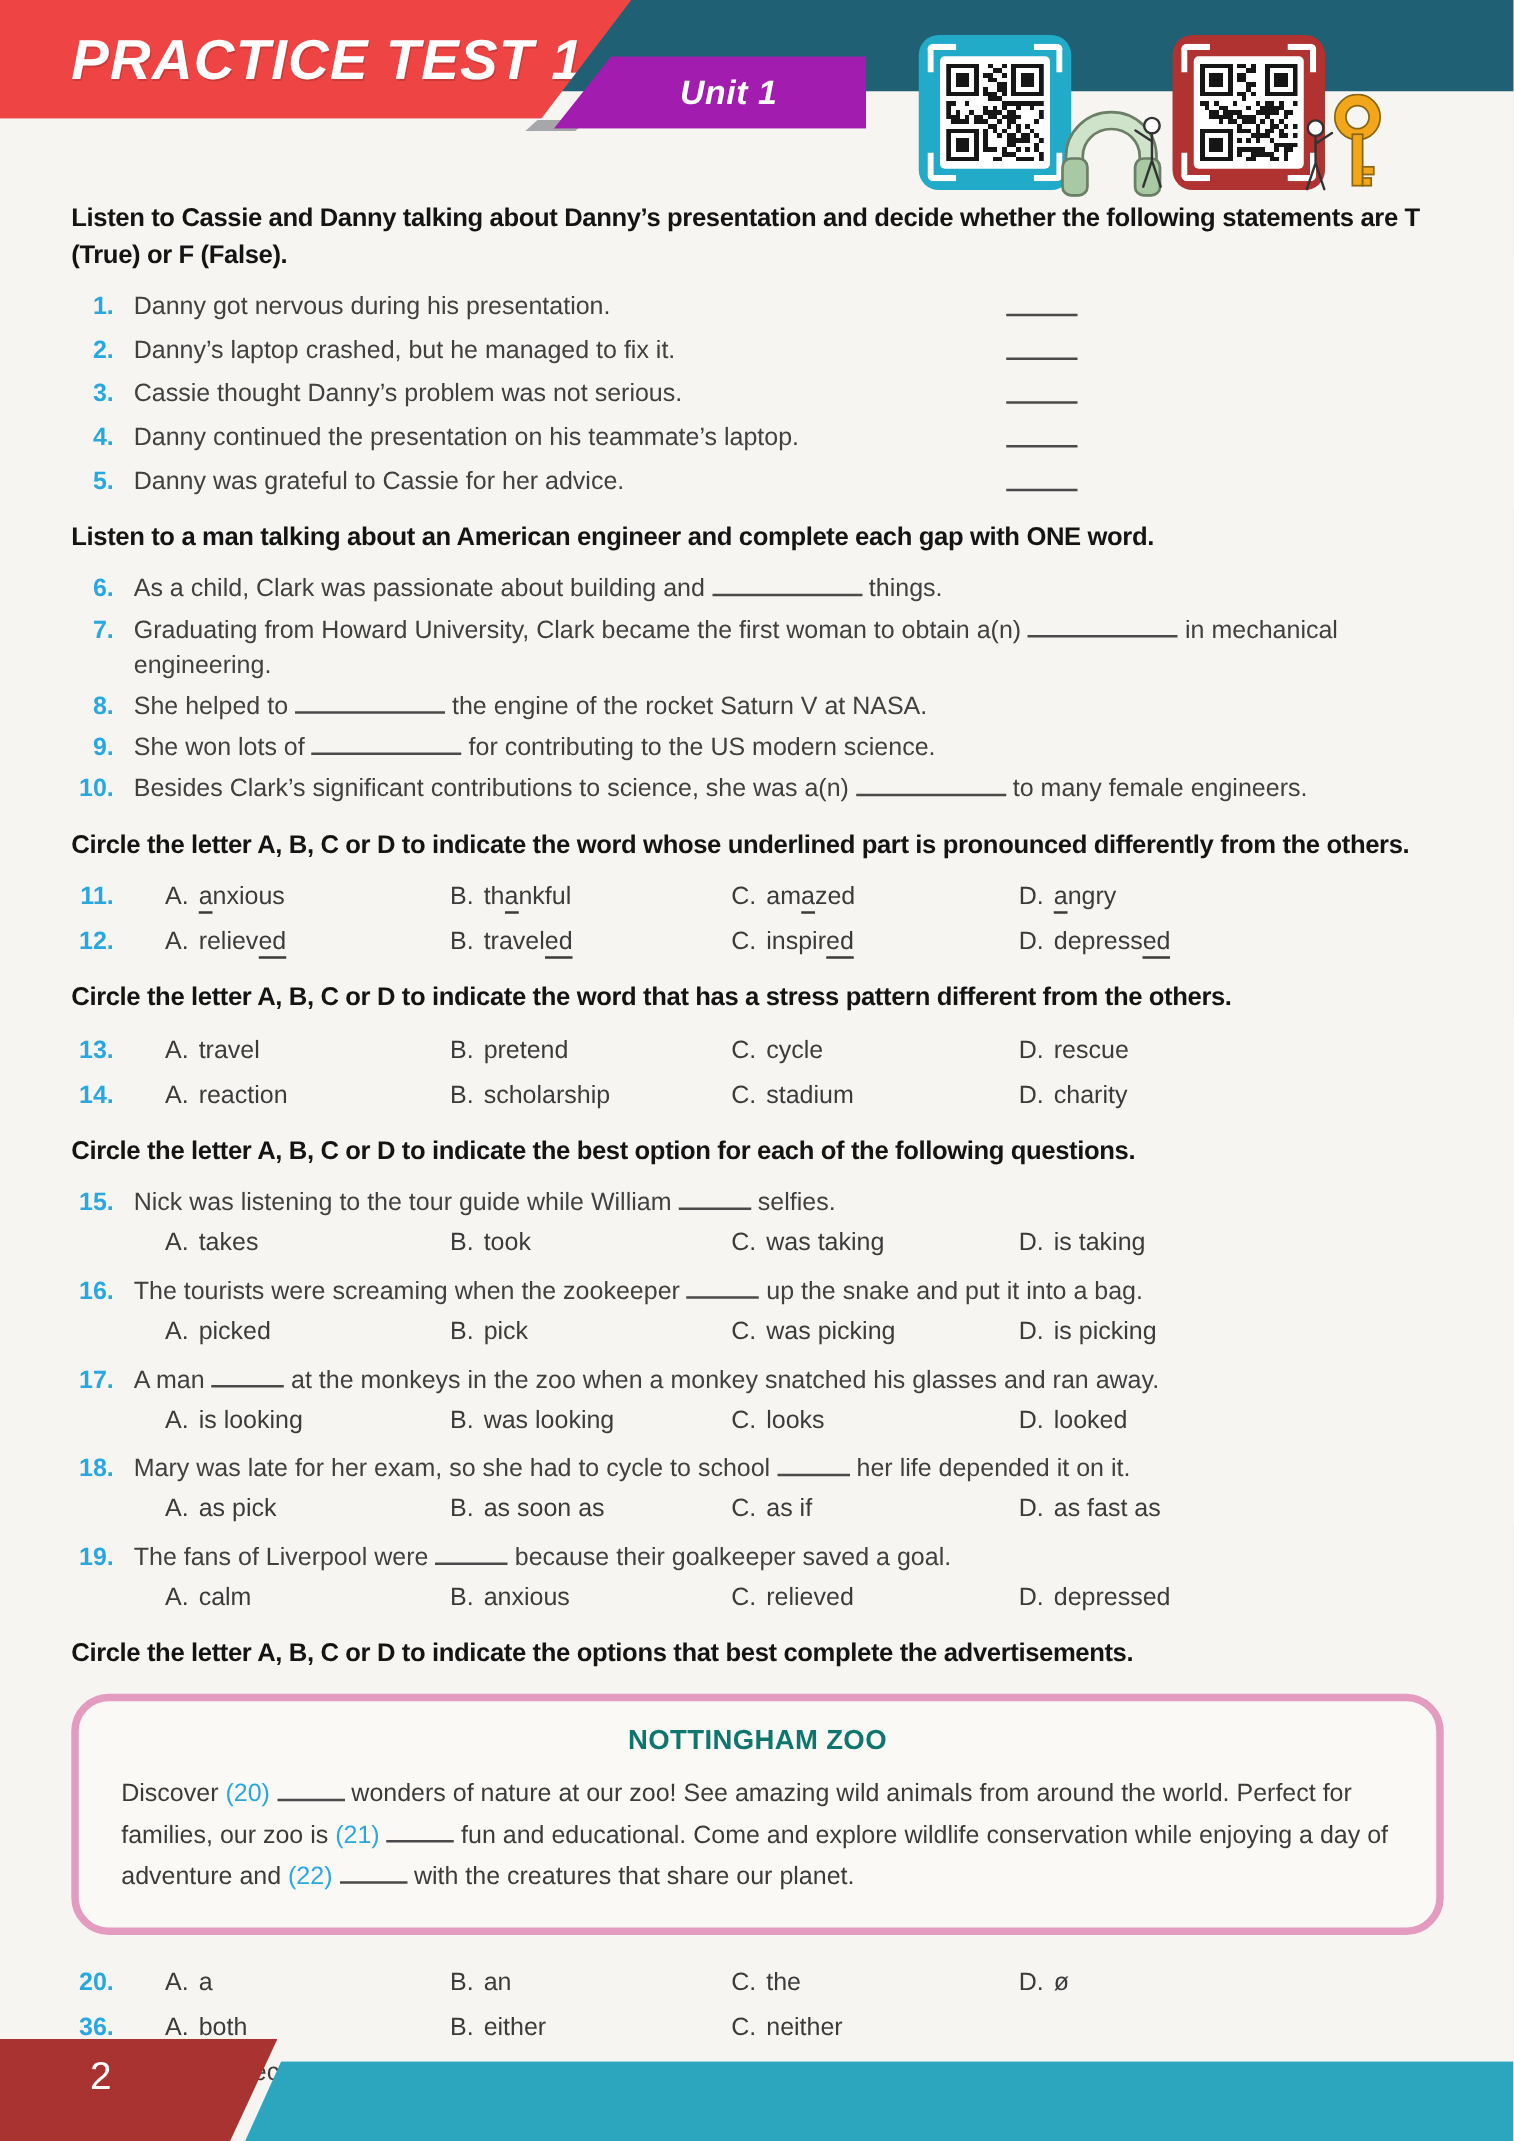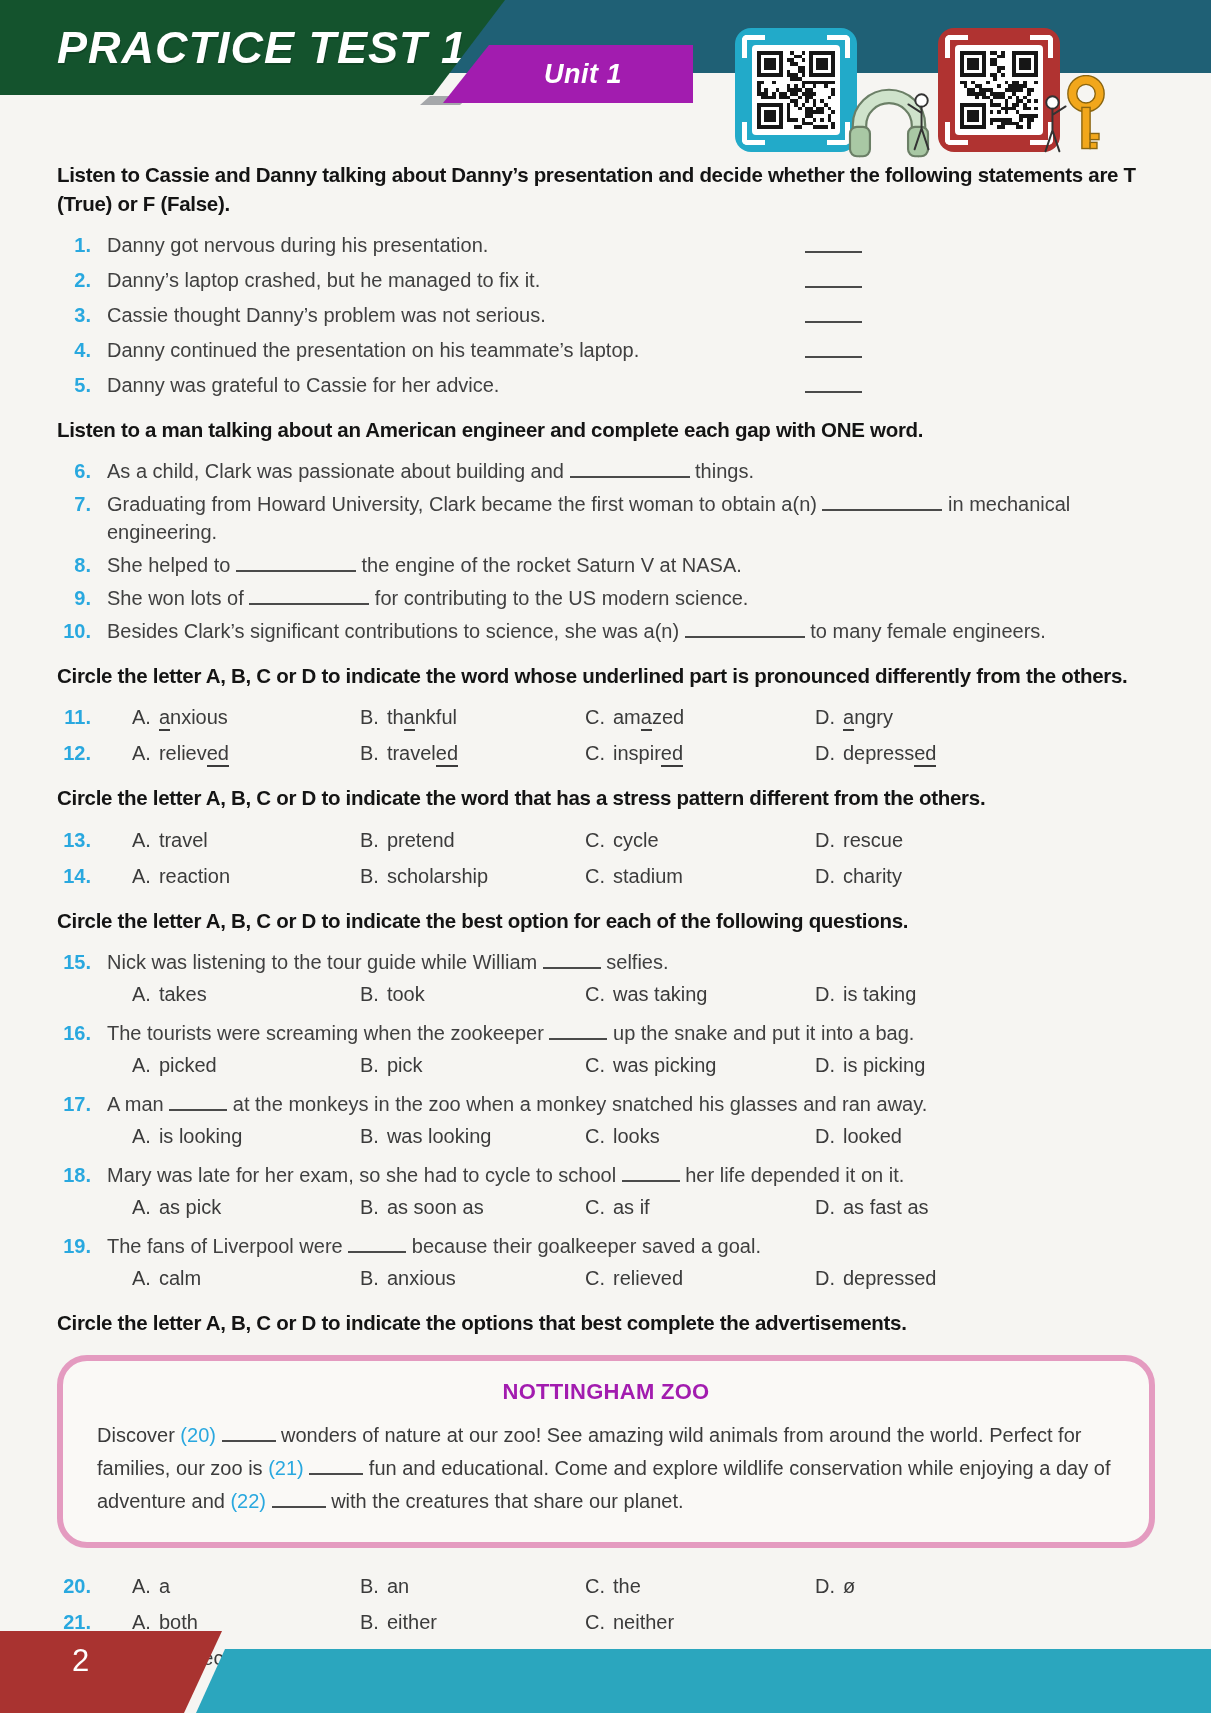--- a/index.html
+++ b/index.html
@@ -7,21 +7,21 @@
         font-family:"Liberation Sans",sans-serif;color:#3b3b3b;}
 
   
   .hdr-dark{position:absolute;left:260px;top:0;right:0;height:73px;background:#1f6075;z-index:1;}
   .hdr-gray{position:absolute;left:420px;top:96px;width:50px;height:9px;background:#a5a7aa;
             clip-path:polygon(10px 0,100% 0,calc(100% - 10px) 100%,0 100%);z-index:1;}
   .hdr-red{position:absolute;left:443px;top:45px;width:250px;height:58px;background:#a21caf;
            clip-path:polygon(46px 0,100% 0,100% 100%,0 100%);z-index:2;
            display:flex;align-items:center;justify-content:center;}
   .hdr-red span{color:#fff;font-weight:bold;font-style:italic;font-size:27px;letter-spacing:.5px;padding-left:30px;}
-  .hdr-teal{position:absolute;left:0;top:0;width:505px;height:95px;background:#14532d;
+  .hdr-teal{position:absolute;left:0;top:0;width:505px;height:95px;background:#ef4444;
             clip-path:polygon(0 0,100% 0,433px 100%,0 100%);z-index:3;
             display:flex;align-items:center;}
   .hdr-teal span{color:#fff;font-weight:bold;font-style:italic;font-size:45px;letter-spacing:1px;
                  padding-left:57px;text-shadow:1px 2px 0 rgba(0,0,0,.15);}
 
   
   .qr{position:absolute;top:28px;width:122px;height:124px;border-radius:16px;z-index:4;}
   .qr1{left:735px;background:#22aac9;}
   .qr2{left:938px;background:#b03331;}
   .qr-inner{position:absolute;inset:17px;background:#fff;border-radius:4px;
@@ -55,21 +55,21 @@
   .opt{white-space:nowrap;margin-left:25px;}
   .opt-label{margin-right:8px;}
   .u{border-bottom:2px solid #3b3b3b;padding-bottom:1px;}
   .qblock{margin-bottom:11px;}
   .qblock .row{margin-bottom:4px;}
   .inline-num{color:#29a8df;}
 
   
   .zoo-box{border:6px solid #e49bc0;border-radius:30px;background:#faf9f6;
            margin:18px 0 24px;padding:18px 34px 24px;}
-  .zoo-title{text-align:center;font-weight:bold;font-size:22px;color:#a21caf;
+  .zoo-title{text-align:center;font-weight:bold;font-size:22px;color:#0f766e;
              letter-spacing:.3px;margin-bottom:14px;}
   .zoo-text{font-size:20px;line-height:33px;color:#3b3b3b;}
 
   
   .ft-red{position:absolute;left:0;top:1631px;width:222px;height:82px;background:#a93330;
           clip-path:polygon(0 0,100% 0,184px 100%,0 100%);z-index:3;}
   .ft-red span{position:absolute;left:72px;top:12px;color:#fff;font-size:31px;}
   .ft-teal{position:absolute;left:0;top:1649px;right:0;height:64px;background:#2ba6be;
            clip-path:polygon(225px 0,100% 0,100% 100%,196px 100%);z-index:2;}
 </style>
@@ -559,21 +559,21 @@
           <div class="zoo-text"><span>Discover </span><span class="inline-num">(20)</span><span> </span><span class="blank zoo-blank"></span><span> wonders of nature at our zoo! See amazing wild animals from around the world. Perfect for families, our zoo is </span><span class="inline-num">(21)</span><span> </span><span class="blank zoo-blank"></span><span> fun and educational. Come and explore wildlife conservation while enjoying a day of adventure and </span><span class="inline-num">(22)</span><span> </span><span class="blank zoo-blank"></span><span> with the creatures that share our planet.</span></div>
         </div>
         <div class="opts">
           <span class="num">20.</span>
           <span class="opt"><span class="opt-label">A.</span><span><span>a</span></span></span>
           <span class="opt"><span class="opt-label">B.</span><span><span>an</span></span></span>
           <span class="opt"><span class="opt-label">C.</span><span><span>the</span></span></span>
           <span class="opt"><span class="opt-label">D.</span><span><span>ø</span></span></span>
         </div>
         <div class="opts">
-          <span class="num">21.</span>
+          <span class="num">36.</span>
           <span class="opt"><span class="opt-label">A.</span><span><span>both</span></span></span>
           <span class="opt"><span class="opt-label">B.</span><span><span>either</span></span></span>
           <span class="opt"><span class="opt-label">C.</span><span><span>neither</span></span></span>
         </div>
         <div class="opts">
           <span class="num">22.</span>
           <span class="opt"><span class="opt-label">A.</span><span><span>connect</span></span></span>
           <span class="opt"><span class="opt-label">B.</span><span><span>connection</span></span></span>
           <span class="opt"><span class="opt-label">C.</span><span><span>connector</span></span></span>
           <span class="opt"><span class="opt-label">D.</span><span><span>connected</span></span></span>

